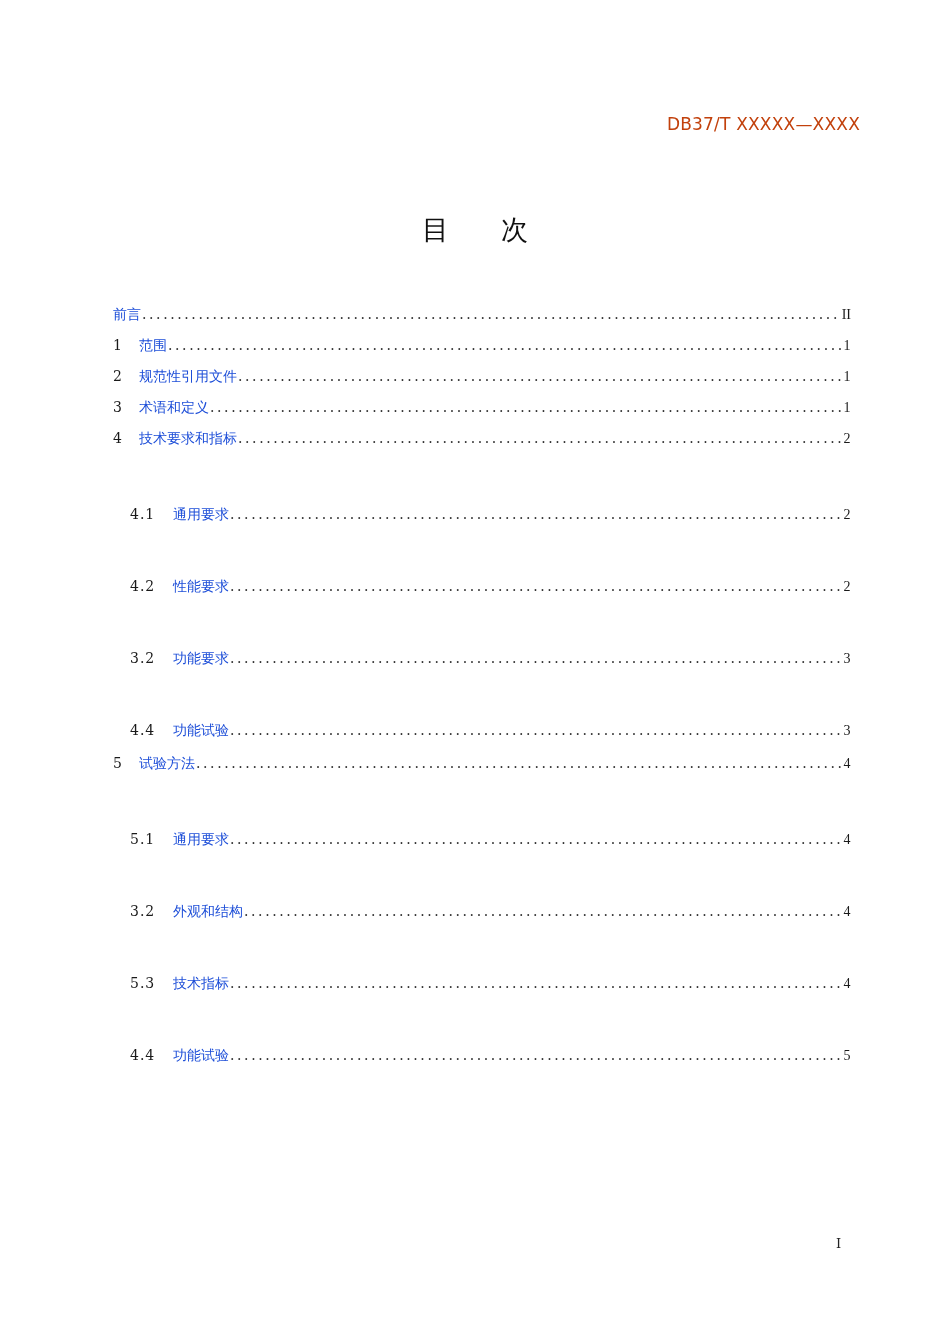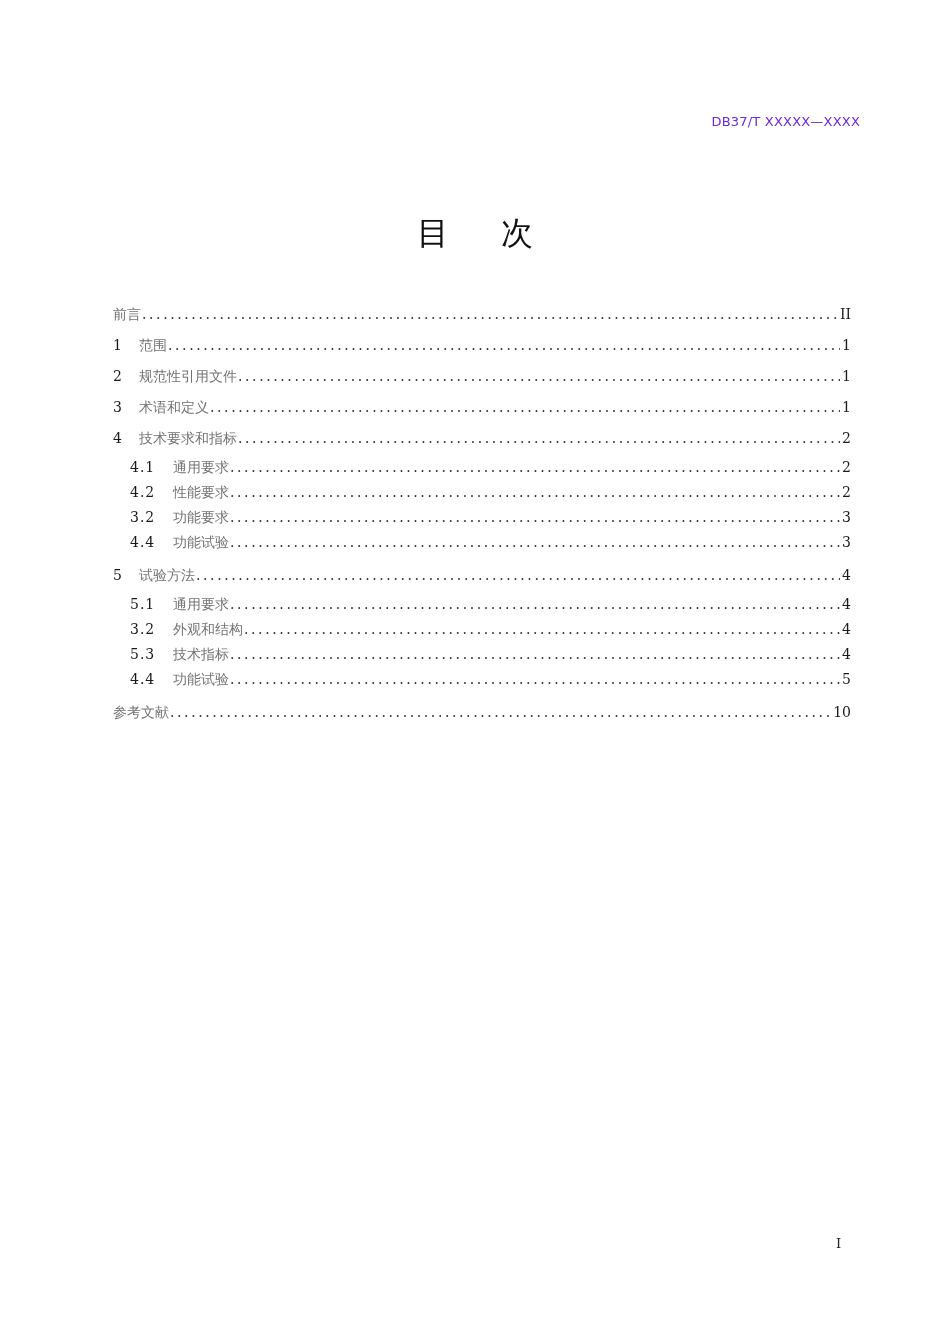--- a/index.html
+++ b/index.html
@@ -4,51 +4,51 @@
   <style>
     html, body { margin: 0; padding: 0; background: #ffffff; }
     body {
       width: 950px; height: 1344px; position: relative; overflow: hidden;
       font-family: "DejaVu Serif", "Liberation Serif", serif;
       color: #1a1a1a;
     }
     .header-code {
       position: absolute; top: 114px; right: 90px;
       font-family: "DejaVu Sans", "Liberation Sans", sans-serif;
-      font-size: 13px; color: #6d28d9; letter-spacing: 0.2px;
+      font-size: 17px; color: #c2410c; letter-spacing: 0.2px;
     }
     .title {
       position: absolute; top: 212px; left: 0; width: 950px;
       text-align: center;
       font-family: "DejaVu Sans", "Liberation Sans", sans-serif;
-      font-size: 32px; color: #111;
+      font-size: 27px; color: #111;
     }
     .title span { display: inline-block; }
     .title .gap { width: 52px; }
     .toc {
       position: absolute; top: 302px; left: 113px; width: 738px;
     }
     .toc-row {
       display: flex; align-items: baseline;
       font-size: 14px; line-height: 20px; white-space: nowrap;
     }
     .toc-row.l1 { height: 31px; padding-top: 2px; box-sizing: border-box; }
-    .toc-row.l2 { height: 25px; padding-left: 17px; }
+    .toc-row.l2 { height: 25px; padding-left: 17px; margin-top: 47px; }
     .num { display: inline-block; }
     .l1 .num { width: 26px; }
     .l2 .num { width: 43px; letter-spacing: 1px; }
-    .label { color: #737373; }
+    .label { color: #1d4ed8; }
     .dots {
       flex: 1; overflow: hidden; margin: 0 2px 0 1px;
       color: #333; letter-spacing: 2.6px;
     }
     .dots::before {
       content: "........................................................................................................................................................................................";
     }
-    .page { text-align: right; min-width: 8px; }
+    .page { text-align: center; min-width: 8px; font-family: Liberation Serif, serif; }
     .footer-page {
       position: absolute; top: 1236px; left: 836px;
       font-size: 13px; color: #222;
     }
   </style>
 </head>
 <body>
 
 <div class="header-code">DB37/T XXXXX—XXXX</div>
 
@@ -133,20 +133,15 @@
     <span class="label">技术指标</span>
     <span class="dots"></span>
     <span class="page">4</span>
   </div>
   <div class="toc-row l2">
     <span class="num">4.4</span>
     <span class="label">功能试验</span>
     <span class="dots"></span>
     <span class="page">5</span>
   </div>
-  <div class="toc-row l1" style="margin-top:6px;">
-    <span class="label">参考文献</span>
-    <span class="dots"></span>
-    <span class="page">10</span>
-  </div>
 </div>
 
 <div class="footer-page">I</div>
 
 </body></html>

